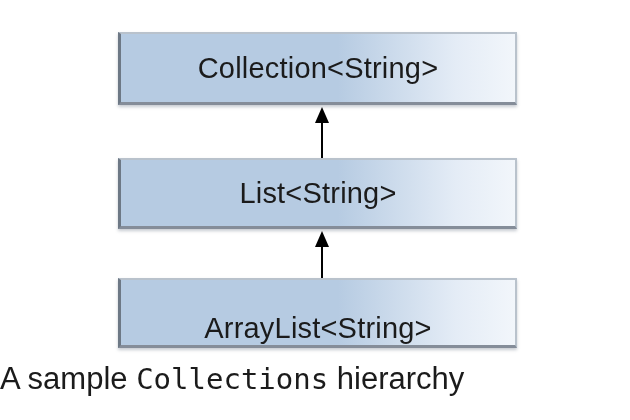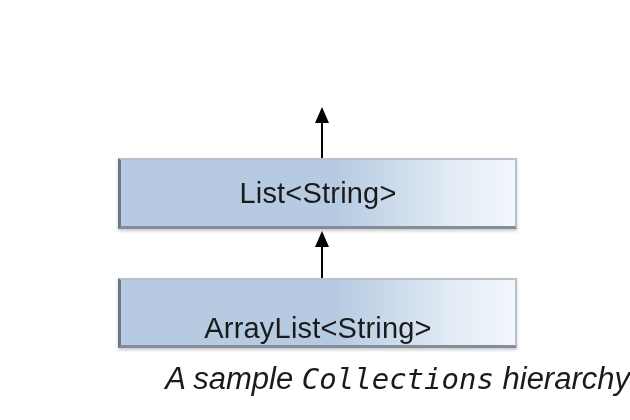--- a/index.html
+++ b/index.html
@@ -72,37 +72,39 @@
     width: 2px;
     background: var(--arrow, #000000);
   }
 
   
   .caption {
     position: absolute;
     left: 0;
     top: 358px;
     width: 100%;
-    text-align: right;
+    text-align: left;
     font-size: 31px;
     line-height: 42px;
     color: var(--text, #1b1b1b);
     white-space: nowrap;
-    font-style: italic;
   }
   .caption .code {
     font-family: "DejaVu Sans Mono", monospace;
     font-size: 29px;
   }
 </style>
 </head>
 <body>
 
 <div class="canvas">
 
+  <div class="node node-collection">
+    <span class="node-label">Collection&lt;String&gt;</span>
+  </div>
 
   <div class="arrow arrow-1">
     <span class="head"></span>
     <span class="line"></span>
   </div>
 
   <div class="node node-list">
     <span class="node-label">List&lt;String&gt;</span>
   </div>
 

